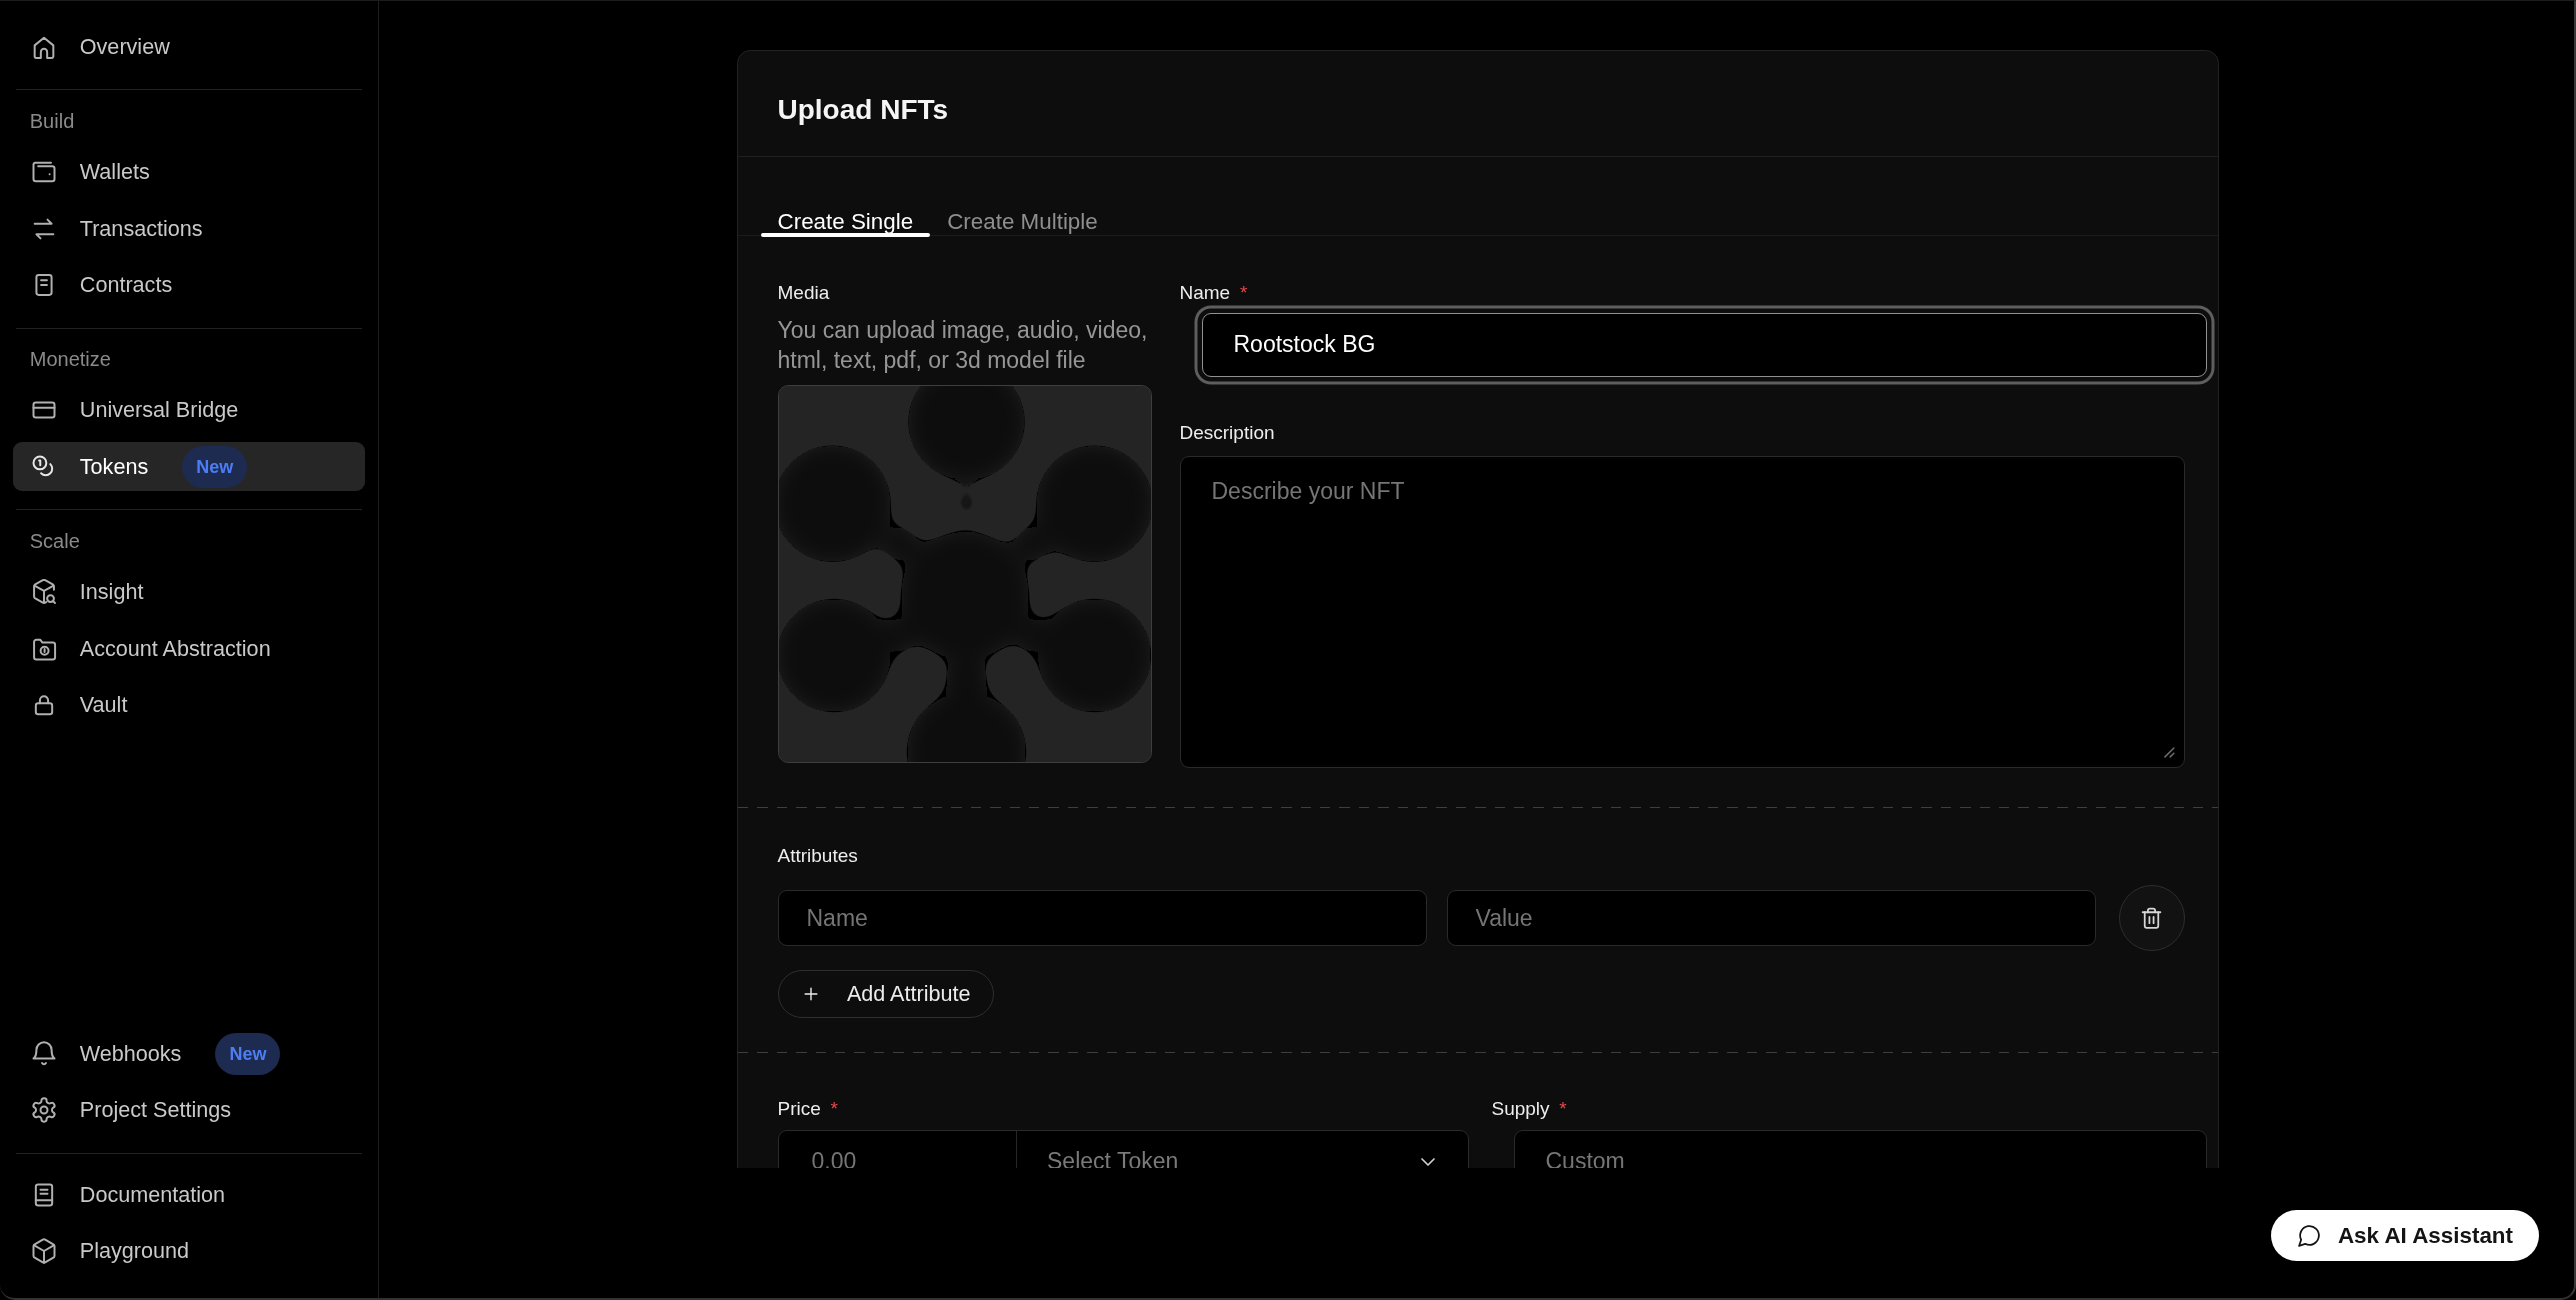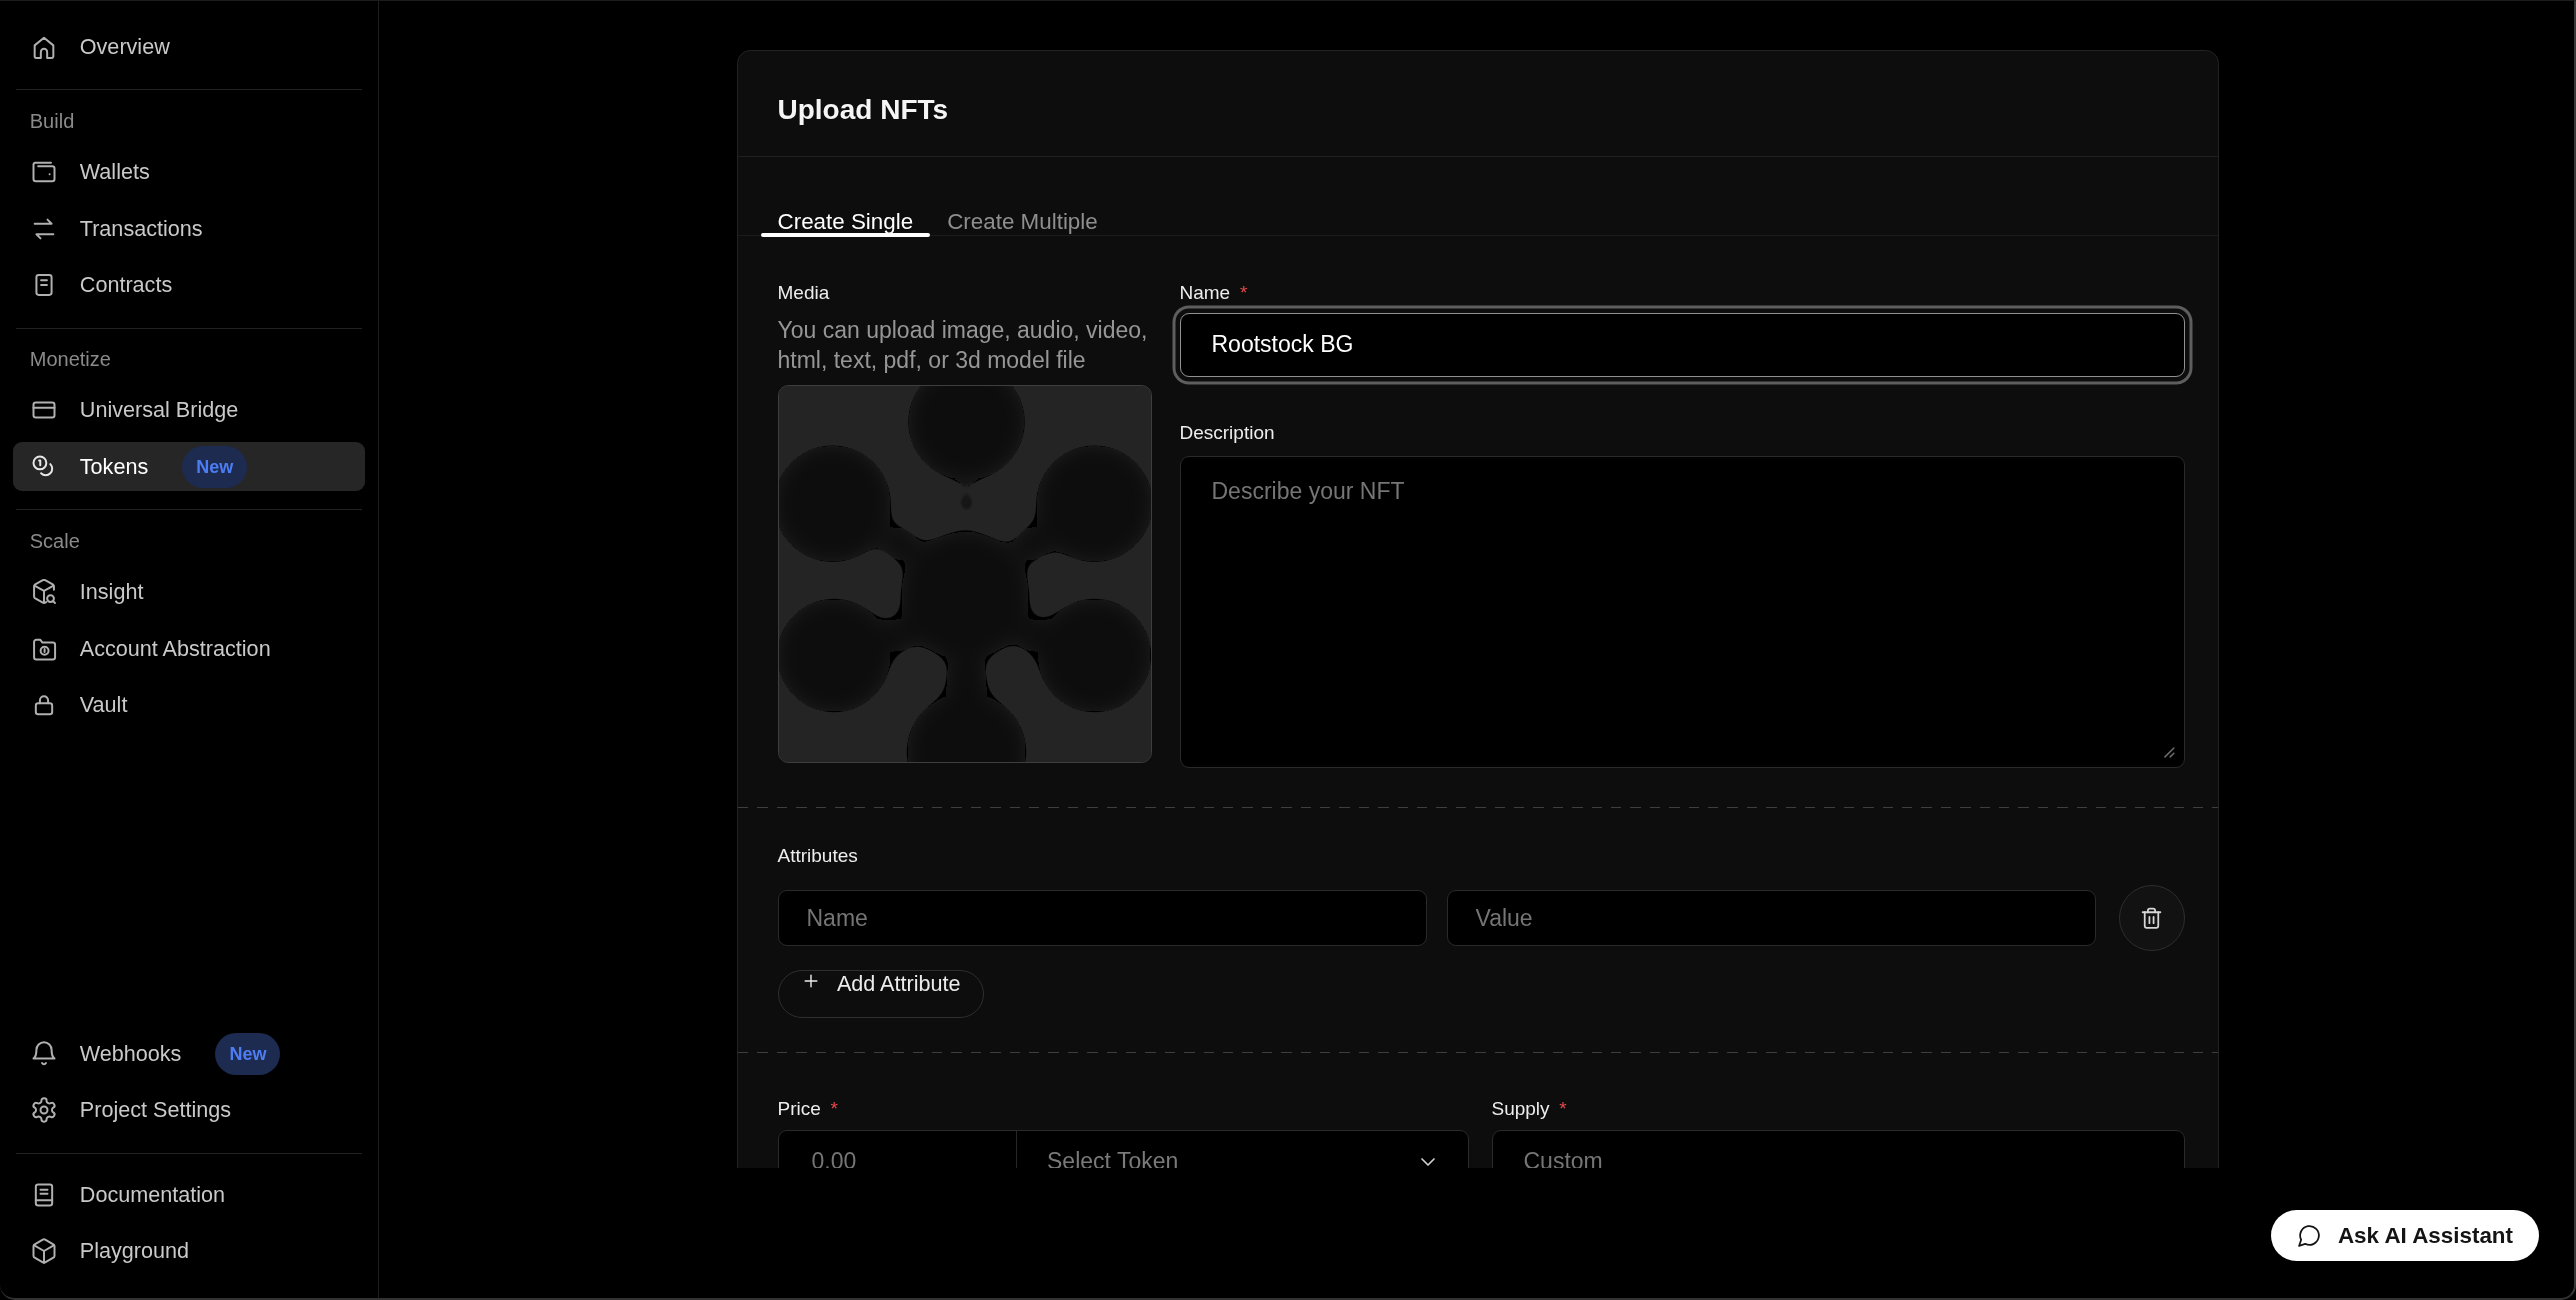--- a/index.html
+++ b/index.html
@@ -46,21 +46,21 @@
   .fields-col { flex:1; min-width:0; }
   .f-label { font-size:19px; font-weight:500; color:#ededed; line-height:24px; display:flex; gap:9.7px; }
   .req { color:#e5484d; }
   .media-hint { font-size:23px; line-height:30px; color:#969696; margin-top:10.4px; }
   .media-box { margin-top:9.7px; width:374px; height:378px; border:1.5px solid #3e3e3e;
     border-radius:10.4px; overflow:hidden; background:#242424; cursor:pointer; }
   .media-box svg { display:block; width:100%; height:100%; }
 
   .text-input { display:block; width:100%; height:64px; background:#000;
     border:1.5px solid #2a2a2a; border-radius:9px; color:#fff; font-size:23px;
-    padding:0 31px; outline:none; font-family:inherit; }
+    padding:0 31px; outline:none; font-family:inherit;margin-left:22px; }
   .text-input::placeholder, textarea::placeholder { color:#757575; opacity:1; }
   .name-input { margin-top:7.5px; border-color:#919191;
     box-shadow:0 0 0 4.5px #0d0d0d, 0 0 0 7.5px #5e5e5e; }
   .desc-label { margin-top:44px; }
   .desc-wrap { position:relative; margin-top:11.2px; }
   .desc-area { display:block; width:100%; height:312px; background:#000;
     border:1.5px solid #2a2a2a; border-radius:9px; color:#fff; font-size:23px;
     padding:19.4px 31px; resize:none; outline:none; font-family:inherit; line-height:30px; }
   .resize-corner { position:absolute; right:9px; bottom:9px; color:#6d6d6d; }
 
@@ -69,21 +69,21 @@
 
   .attrs { padding:36px 33px 34px 40px; }
   .attr-row { display:flex; gap:20px; margin-top:17px; align-items:center; }
   .attr-input { height:56px; flex:1; min-width:0; background:#000; border:1.5px solid #2a2a2a;
     border-radius:9px; color:#fff; font-size:23px; padding:0 28px; outline:none; font-family:inherit; }
   .trash-btn { width:66px; height:66px; flex:none; margin-left:3px; border-radius:50%;
     border:1.5px solid #2e2e2e; background:#121212; display:flex; align-items:center;
     justify-content:center; cursor:pointer; color:#d6d6d6; }
   .add-btn { margin-top:18.6px; height:48px; padding:0 22.4px; border-radius:24px;
     border:1.5px solid #2e2e2e; background:transparent; color:#ececec; font-size:21.6px;
-    display:inline-flex; align-items:flex-start; gap:16px; cursor:pointer; font-family:inherit; }
+    display:inline-flex; align-items:center; gap:26px; cursor:pointer; font-family:inherit; }
 
   .price-grid { display:grid; grid-template-columns:691px 1fr; gap:23px; padding:44px 33px 0 40px; }
   .price-group { margin-top:9px; display:flex; height:63px; border:1.5px solid #2a2a2a;
     border-radius:9px; background:#000; overflow:hidden; }
   .amount-input { width:237px; flex:none; border:0; background:transparent; color:#fff;
     font-size:23px; padding:0 33px; outline:none; font-family:inherit; }
   .v-divider { width:1.5px; background:#262626; }
   .token-select { flex:1; display:flex; align-items:center; justify-content:space-between;
     padding:0 28px 0 30px; color:#7a7a7a; font-size:23px; cursor:pointer; }
   .token-select svg { color:#cfcfcf; }

